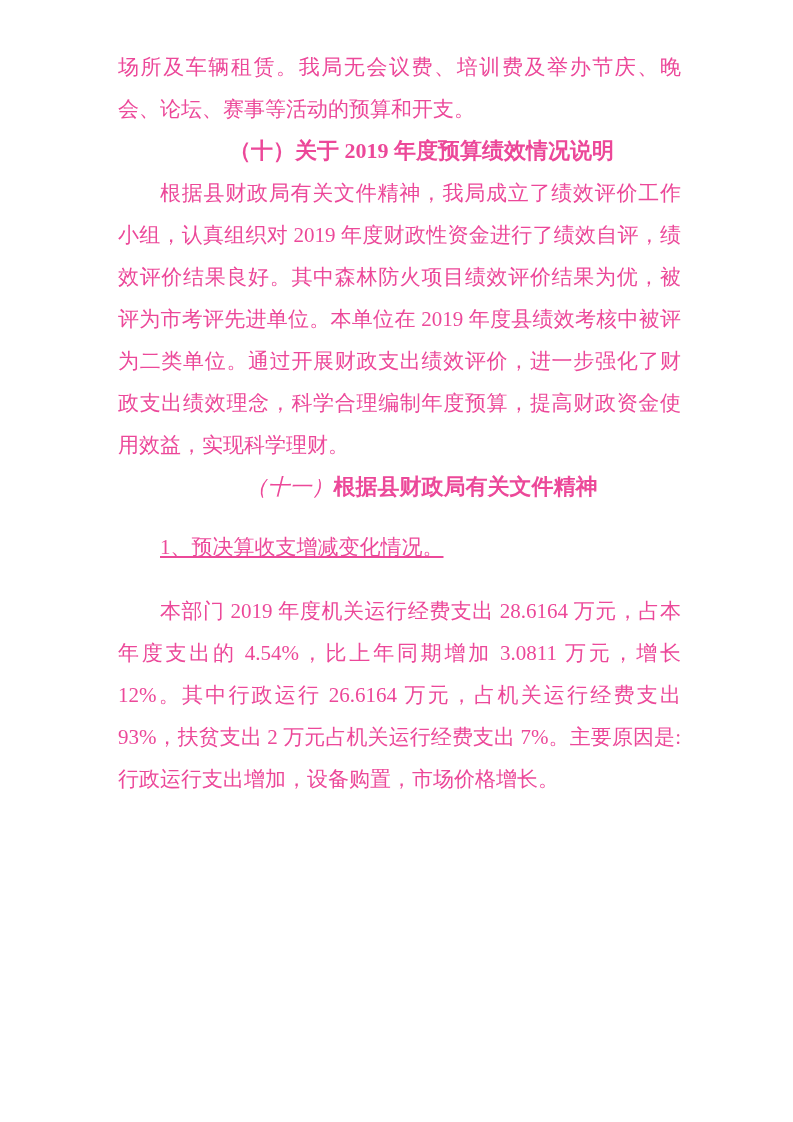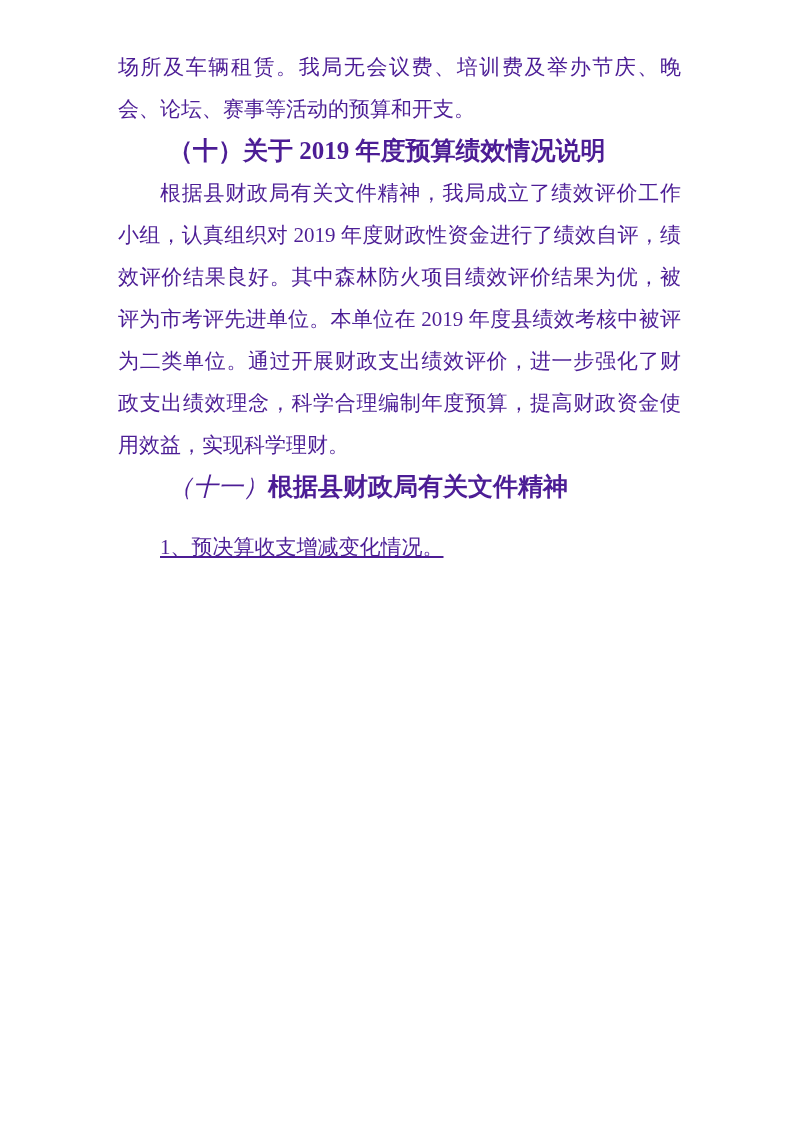--- a/index.html
+++ b/index.html
@@ -11,40 +11,40 @@
     position: relative;
     width: 793px;
     height: 1122px;
     margin: 0 auto;
     background: #ffffff;
     box-sizing: border-box;
     padding: 46px 112px 36px 118px;
     font-family: "Liberation Serif", "DejaVu Serif", serif;
     font-size: 21px;
     line-height: 42px;
-    color: #4c1d95;
+    color: #ec4899;
     overflow: hidden;
   }
   .para {
     margin: 0;
     text-align: justify;
     text-indent: 2em;
   }
   .para.no-indent {
     text-indent: 0;
   }
   .gap-lg { margin-top: 22px; }
   .gap-md { margin-top: 18px; text-decoration: underline; }
   .heading {
     margin: 0;
-    font-size: 25px;
+    font-size: 22px;
     line-height: 42px;
     font-weight: 700;
     text-indent: 2em;
-    text-align: left;
+    text-align: center;
   }
   .heading .normal-weight {
     font-weight: 400;
     font-style: italic;
   }
 </style>
 </head>
 <body>
 
 <div class="page">
@@ -54,14 +54,15 @@
   <h2 class="heading gap-lg">（十）关于 2019 年度预算绩效情况说明</h2>
 
   <p class="para">根据县财政局有关文件精神，我局成立了绩效评价工作小组，认真组织对 2019 年度财政性资金进行了绩效自评，绩效评价结果良好。其中森林防火项目绩效评价结果为优，被评为市考评先进单位。本单位在 2019 年度县绩效考核中被评为二类单位。通过开展财政支出绩效评价，进一步强化了财政支出绩效理念，科学合理编制年度预算，提高财政资金使用效益，实现科学理财。</p>
 
   <h2 class="heading"><span class="normal-weight">（十一）</span><span>根据县财政局有关文件精神</span></h2>
 
   <p class="para gap-md">1、预决算收支增减变化情况。</p>
 
 
 
+  <p class="para gap-lg">本部门 2019 年度机关运行经费支出 28.6164 万元，占本年度支出的 4.54%，比上年同期增加 3.0811 万元，增长 12%。其中行政运行 26.6164 万元，占机关运行经费支出 93%，扶贫支出 2 万元占机关运行经费支出 7%。主要原因是: 行政运行支出增加，设备购置，市场价格增长。</p>
 
 </div>
 
 </body></html>

